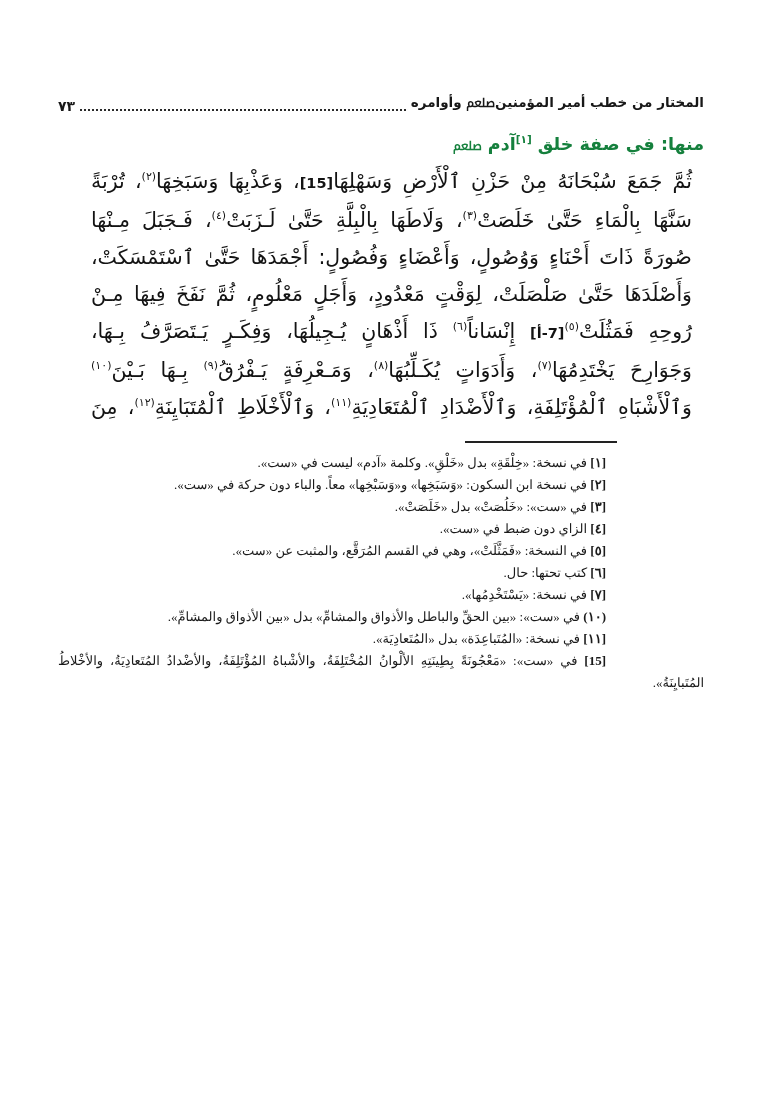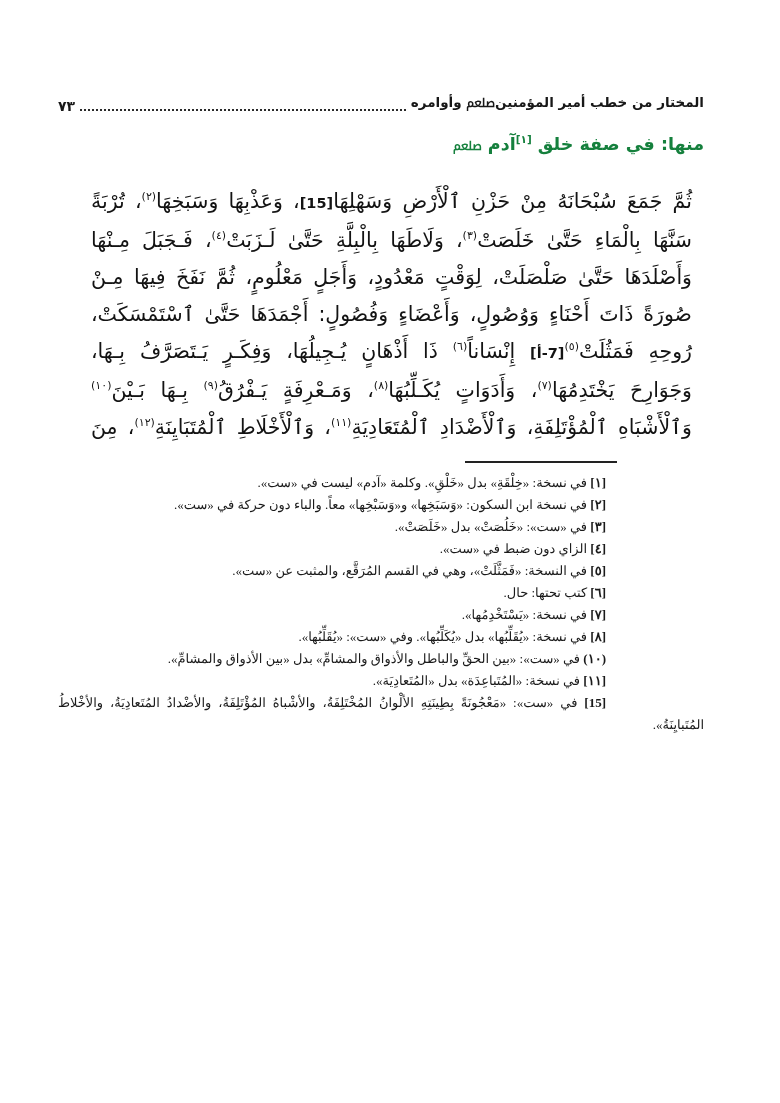--- a/index.html
+++ b/index.html
@@ -37,21 +37,21 @@
   .section-title {
     margin: 20px 0 0 0;
     text-align: right;
     font-size: 17.5px;
     font-weight: bold;
     color: #15803d;
   }
   .section-title sup { font-size: 10.5px; line-height: 0; }
   
   .body-text {
-    margin: 26px 12px 0 33px;
+    margin: 6px 12px 0 33px;
     font-size: 20.5px;
     line-height: 37px;
     color: #131313;
   }
   .body-line {
     text-align: justify;
     text-align-last: justify;
     -moz-text-align-last: justify;
     white-space: normal;
   }
@@ -86,36 +86,35 @@
     <span class="bt"><span>المختار من خطب أمير المؤمنين</span><span class="honorific">ﷵ</span> <span>وأوامره</span></span>
     <span class="leader"></span>
     <span class="pagenum">٧٣</span>
   </div>
 
   <h1 class="section-title"><span>منها: في صفة خلق</span> <sup>[١]</sup><span>آدم</span> <span class="honorific">ﷵ</span></h1>
 
   <div class="body-text">
       <div class="body-line">ثُمَّ جَمَعَ سُبْحَانَهُ مِنْ حَزْنِ ٱلْأَرْضِ وَسَهْلِهَا<b class="folio">[15]</b>، وَعَذْبِهَا وَسَبَخِهَا<sup class="fn-ref">(٢)</sup>، تُرْبَةً</div>
       <div class="body-line">سَنَّهَا بِالْمَاءِ حَتَّىٰ خَلَصَتْ<sup class="fn-ref">(٣)</sup>، وَلَاطَهَا بِالْبِلَّةِ حَتَّىٰ لَـزَبَتْ<sup class="fn-ref">(٤)</sup>، فَـجَبَلَ مِـنْهَا</div>
+      <div class="body-line">صُورَةً ذَاتَ أَحْنَاءٍ وَوُصُولٍ، وَأَعْضَاءٍ وَفُصُولٍ: أَجْمَدَهَا حَتَّىٰ ٱسْتَمْسَكَتْ،</div>
       <div class="body-line">وَأَصْلَدَهَا حَتَّىٰ صَلْصَلَتْ، لِوَقْتٍ مَعْدُودٍ، وَأَجَلٍ مَعْلُومٍ، ثُمَّ نَفَخَ فِيهَا مِـنْ</div>
-      <div class="body-line">صُورَةً ذَاتَ أَحْنَاءٍ وَوُصُولٍ، وَأَعْضَاءٍ وَفُصُولٍ: أَجْمَدَهَا حَتَّىٰ ٱسْتَمْسَكَتْ،</div>
       <div class="body-line">رُوحِهِ فَمَثُلَتْ<sup class="fn-ref">(٥)</sup><b class="folio">[7-أ]</b> إِنْسَاناً<sup class="fn-ref">(٦)</sup> ذَا أَذْهَانٍ يُـجِيلُهَا، وَفِكَـرٍ يَـتَصَرَّفُ بِـهَا،</div>
       <div class="body-line">وَجَوَارِحَ يَخْتَدِمُهَا<sup class="fn-ref">(٧)</sup>، وَأَدَوَاتٍ يُكَـلِّبُهَا<sup class="fn-ref">(٨)</sup>، وَمَـعْرِفَةٍ يَـفْرُقُ<sup class="fn-ref">(٩)</sup> بِـهَا بَـيْنَ<sup class="fn-ref">(١٠)</sup></div>
       <div class="body-line">وَٱلْأَشْبَاهِ ٱلْمُؤْتَلِفَةِ، وَٱلْأَضْدَادِ ٱلْمُتَعَادِيَةِ<sup class="fn-ref">(١١)</sup>، وَٱلْأَخْلَاطِ ٱلْمُتَبَايِنَةِ<sup class="fn-ref">(١٢)</sup>، مِنَ</div>
     </div>
 
   <div class="fn-sep"></div>
 
   <div class="footnotes">
       <p><b class="fn-marker">[١]</b> في نسخة: «خِلْقَةِ» بدل «خَلْقِ». وكلمة «آدم» ليست في «ست».</p>
       <p><b class="fn-marker">[٢]</b> في نسخة ابن السكون: «وَسَبَخِها» و«وَسَبْخِها» معاً. والباء دون حركة في «ست».</p>
       <p><b class="fn-marker">[٣]</b> في «ست»: «خَلُصَتْ» بدل «خَلَصَتْ».</p>
       <p><b class="fn-marker">[٤]</b> الزاي دون ضبط في «ست».</p>
       <p><b class="fn-marker">[٥]</b> في النسخة: «فَمَثَّلَتْ»، وهي في القسم المُرَقَّع، والمثبت عن «ست».</p>
       <p><b class="fn-marker">[٦]</b> كتب تحتها: حال.</p>
       <p><b class="fn-marker">[٧]</b> في نسخة: «يَسْتَخْدِمُها».</p>
-      <p><b class="fn-marker">[٨]</b> في نسخة: «يُقَلِّبُها» بدل «يُكَلِّبُها». وفي «ست»: «يُقَلِّبُها».</p>
       <p><b class="fn-marker">(١٠)</b> في «ست»: «بين الحقِّ والباطل والأذواق والمشامِّ» بدل «بين الأذواق والمشامِّ».</p>
       <p><b class="fn-marker">[١١]</b> في نسخة: «المُتَباعِدَة» بدل «المُتَعادِيَة».</p>
       <p><b class="fn-marker">[15]</b> في «ست»: «مَعْجُونَةً بِطِينَتِهِ الألْوانُ المُخْتَلِفَةُ، والأشْباهُ المُؤْتَلِفَةُ، والأضْدادُ المُتَعادِيَةُ، والأخْلاطُ المُتَبايِنَةُ».</p>
     </div>
 
 </div>
 
 </body></html>

